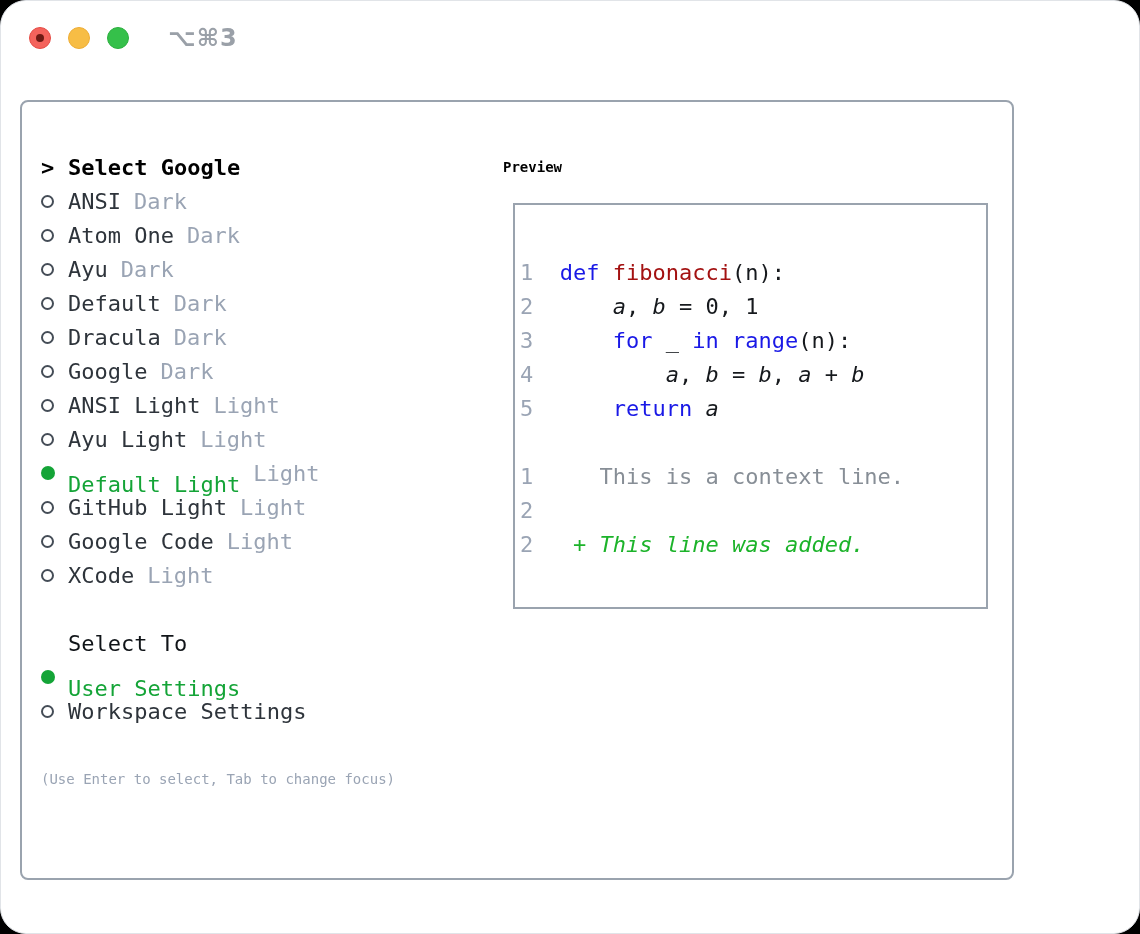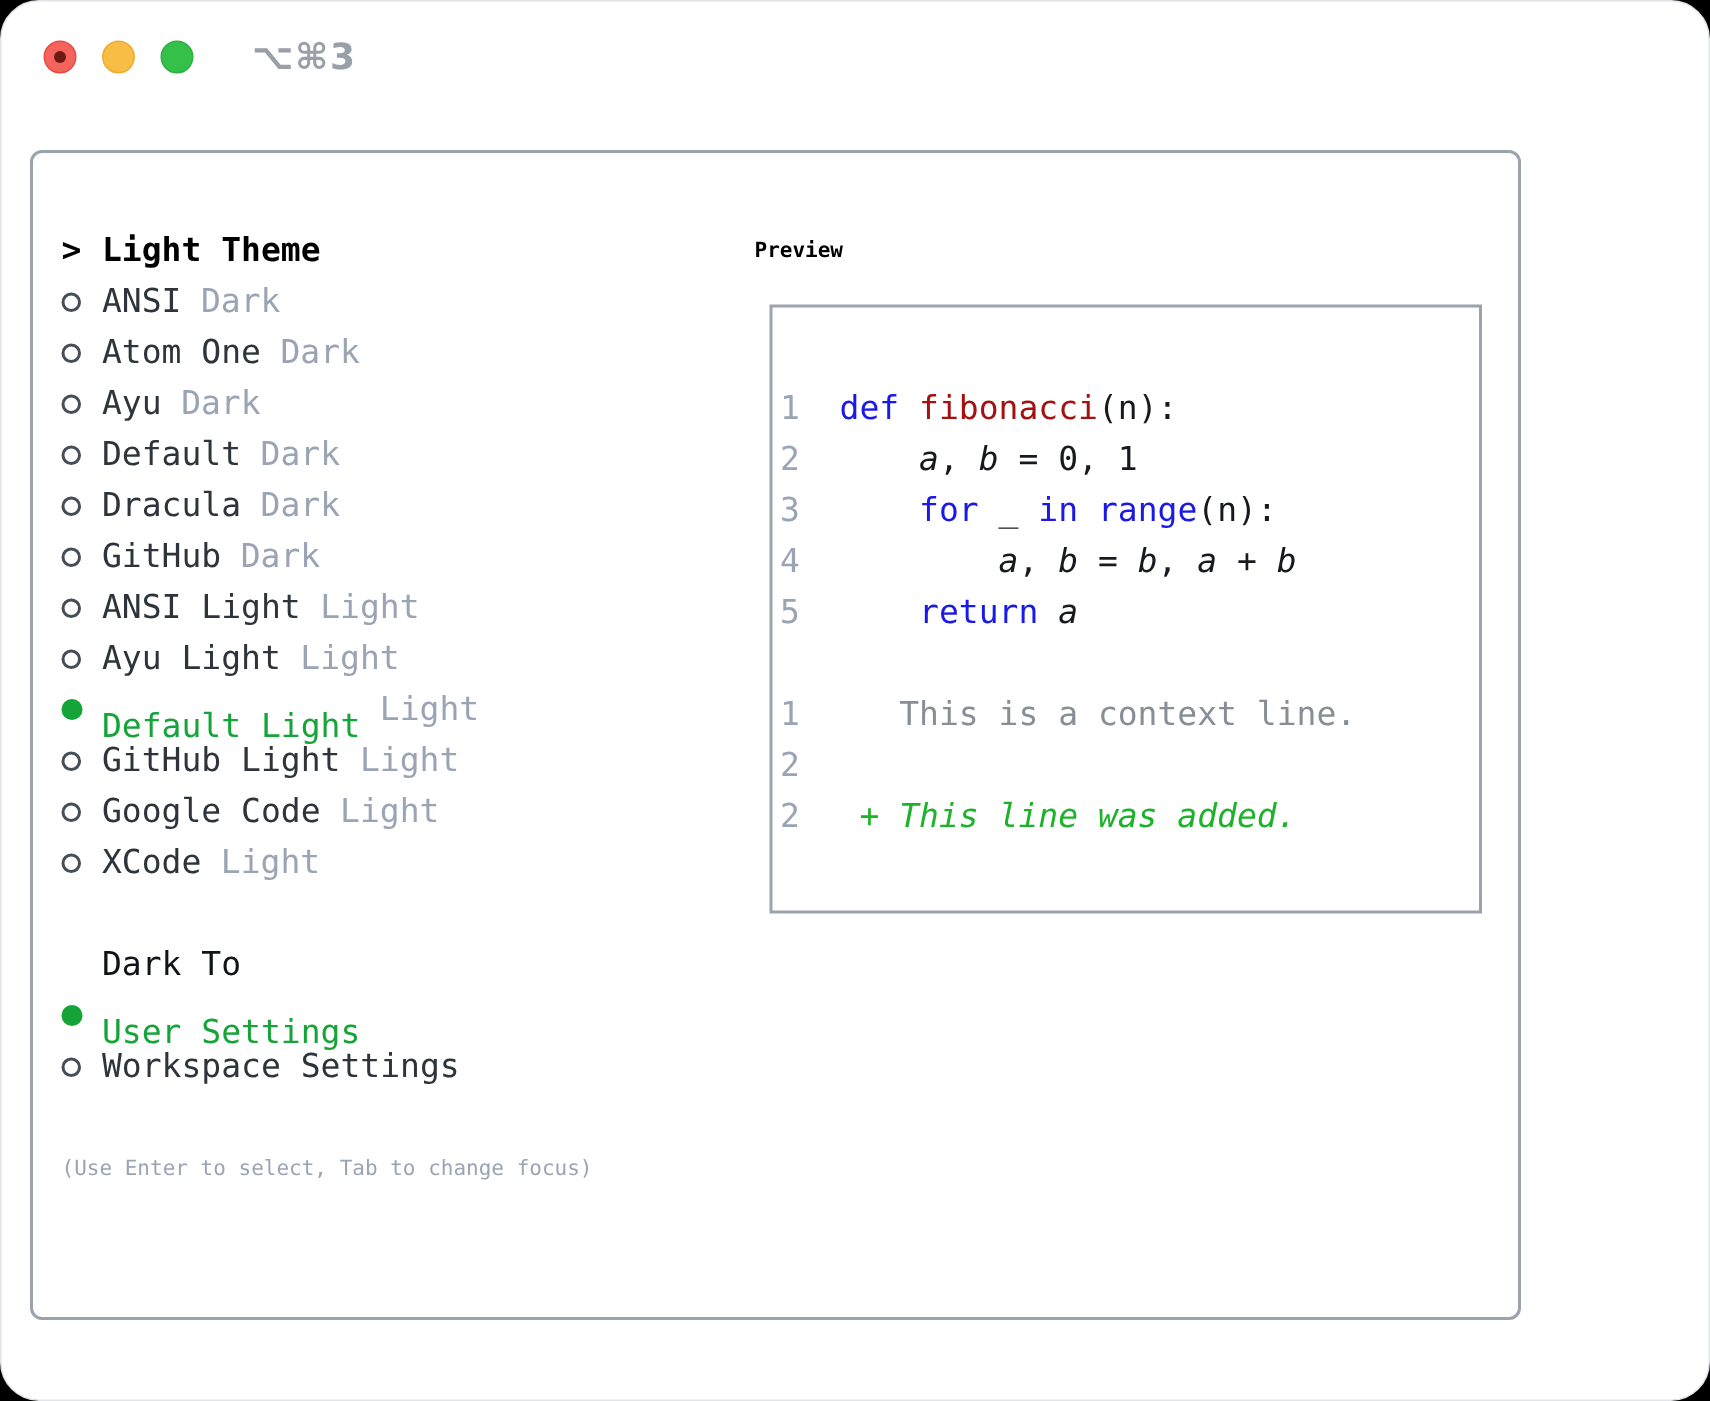--- a/index.html
+++ b/index.html
@@ -95,43 +95,43 @@
     <span class="tl yellow"></span>
     <span class="tl green"></span>
     <span class="shortcut">⌥⌘3</span>
   </div>
 
   <div class="panel">
 
     <div class="left-col">
       <div class="row">
         <span class="prefix">&gt;</span>
-        <span class="title">Light Theme</span>
+        <span class="title">Select Google</span>
       </div>
 
       <div id="theme-list">
           <div class="row"><span class="radio"></span><span class="name">ANSI</span><span class="variant">Dark</span></div>
           <div class="row"><span class="radio"></span><span class="name">Atom One</span><span class="variant">Dark</span></div>
           <div class="row"><span class="radio"></span><span class="name">Ayu</span><span class="variant">Dark</span></div>
           <div class="row"><span class="radio"></span><span class="name">Default</span><span class="variant">Dark</span></div>
           <div class="row"><span class="radio"></span><span class="name">Dracula</span><span class="variant">Dark</span></div>
-          <div class="row"><span class="radio"></span><span class="name">GitHub</span><span class="variant">Dark</span></div>
+          <div class="row"><span class="radio"></span><span class="name">Google</span><span class="variant">Dark</span></div>
           <div class="row"><span class="radio"></span><span class="name">ANSI Light</span><span class="variant">Light</span></div>
           <div class="row"><span class="radio"></span><span class="name">Ayu Light</span><span class="variant">Light</span></div>
           <div class="row"><span class="radio sel"></span><span class="name sel-name">Default Light</span><span class="variant">Light</span></div>
           <div class="row"><span class="radio"></span><span class="name">GitHub Light</span><span class="variant">Light</span></div>
           <div class="row"><span class="radio"></span><span class="name">Google Code</span><span class="variant">Light</span></div>
           <div class="row"><span class="radio"></span><span class="name">XCode</span><span class="variant">Light</span></div>
         </div>
 
       <div class="spacer"></div>
 
       <div class="row">
         <span class="prefix"></span>
-        <span class="title2">Dark To</span>
+        <span class="title2">Select To</span>
       </div>
 
       <div id="apply-list">
           <div class="row"><span class="radio sel"></span><span class="name sel-name">User Settings</span></div>
           <div class="row"><span class="radio"></span><span class="name">Workspace Settings</span></div>
         </div>
 
       <div class="spacer"></div>
 
       <div class="hint">(Use Enter to select, Tab to change focus)</div>

